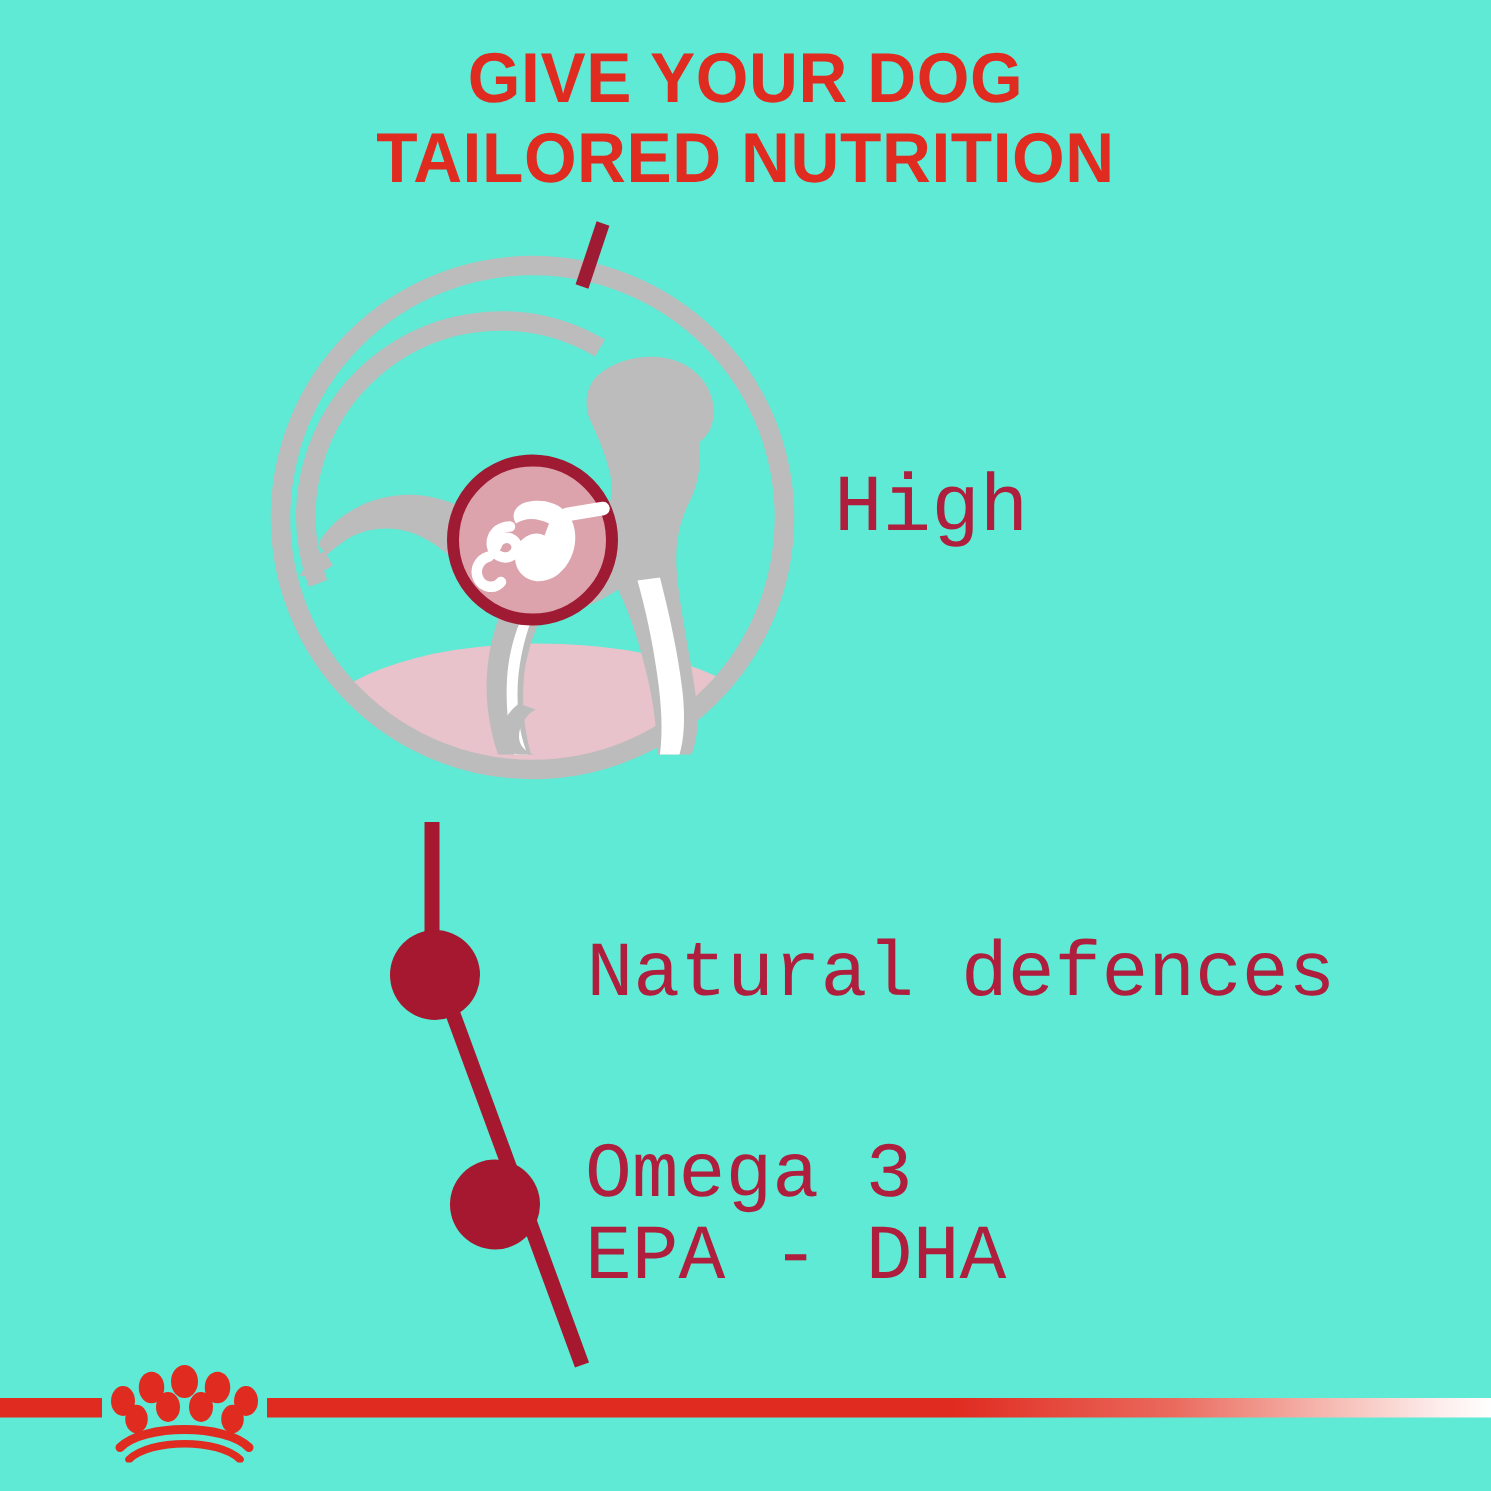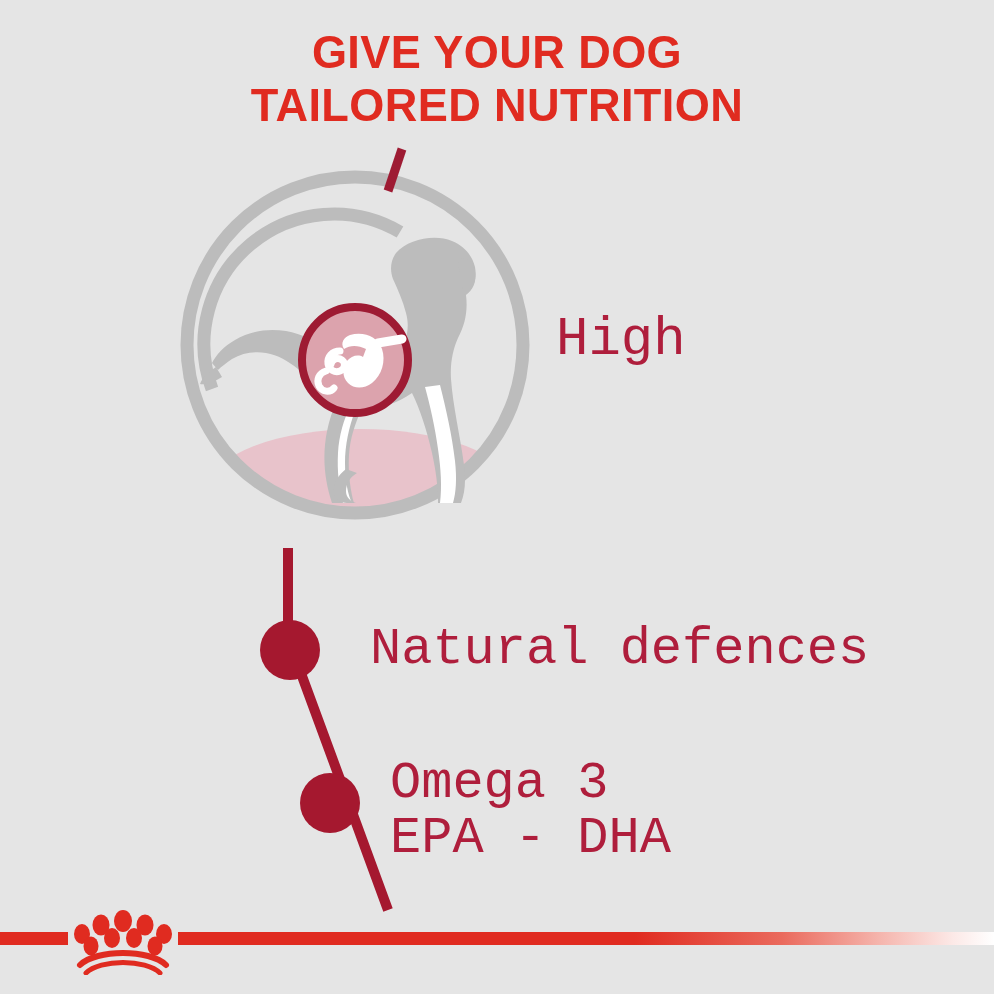--- a/index.html
+++ b/index.html
@@ -9,21 +9,21 @@
     background: #ffffff;
   }
   body {
     font-family: "Liberation Sans", sans-serif;
     -webkit-font-smoothing: antialiased;
   }
   #page {
     position: relative;
     width: 994px;
     height: 994px;
-    background: #e5e5e5;
+    background: #5eead4;
     overflow: hidden;
   }
 
   
   .headline {
     position: absolute;
     left: 0;
     top: 26px;
     width: 994px;
     text-align: center;
@@ -71,21 +71,21 @@
   }
   .benefit .ln { display: block; white-space: nowrap; }
 
   .benefit-digest {
     left: 556px;
     top: 312px;
     font-size: 54px;
     line-height: 1.03;
   }
   .benefit-defences {
-    left: 370px;
+    left: 391px;
     top: 624px;
     font-size: 52px;
   }
   .benefit-omega {
     left: 390px;
     top: 757px;
     font-size: 52px;
     line-height: 1.05;
   }
 

